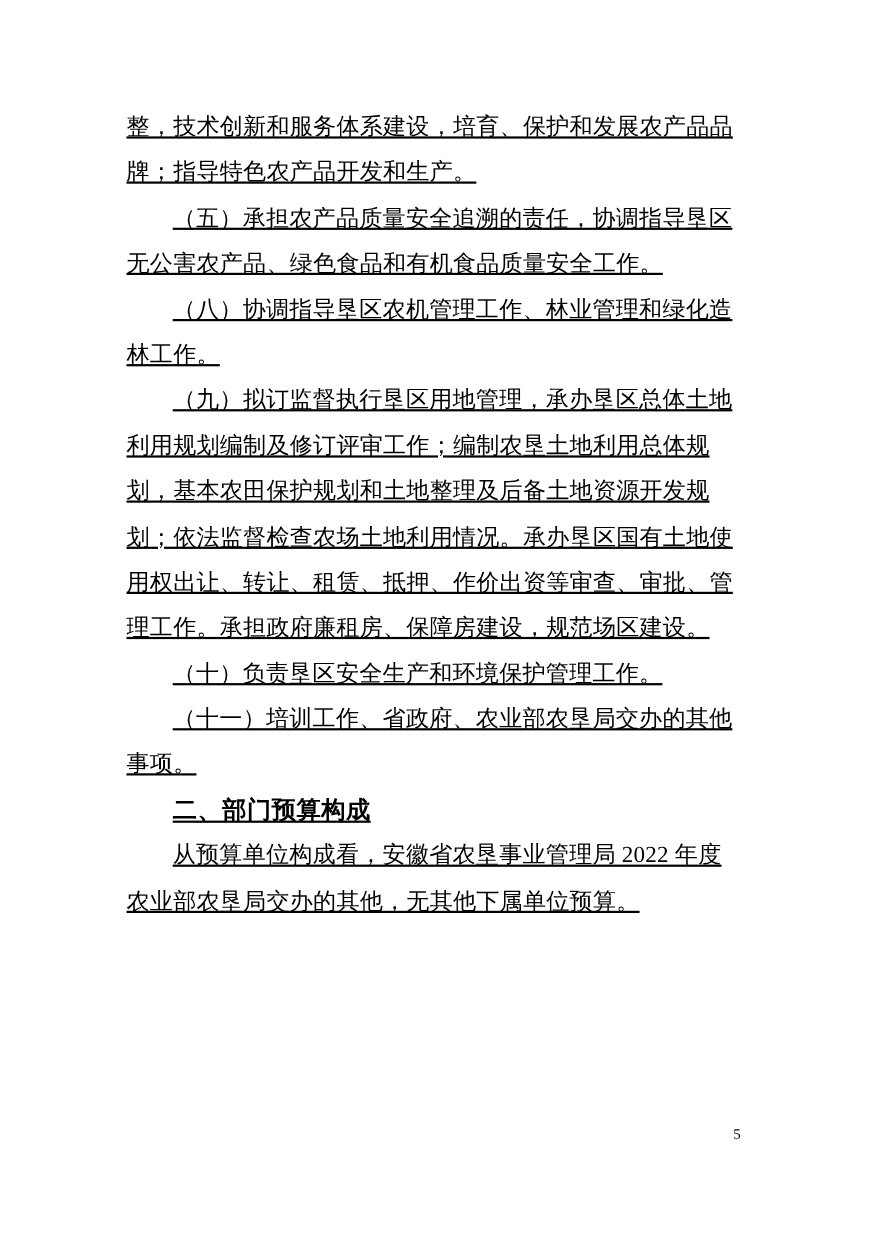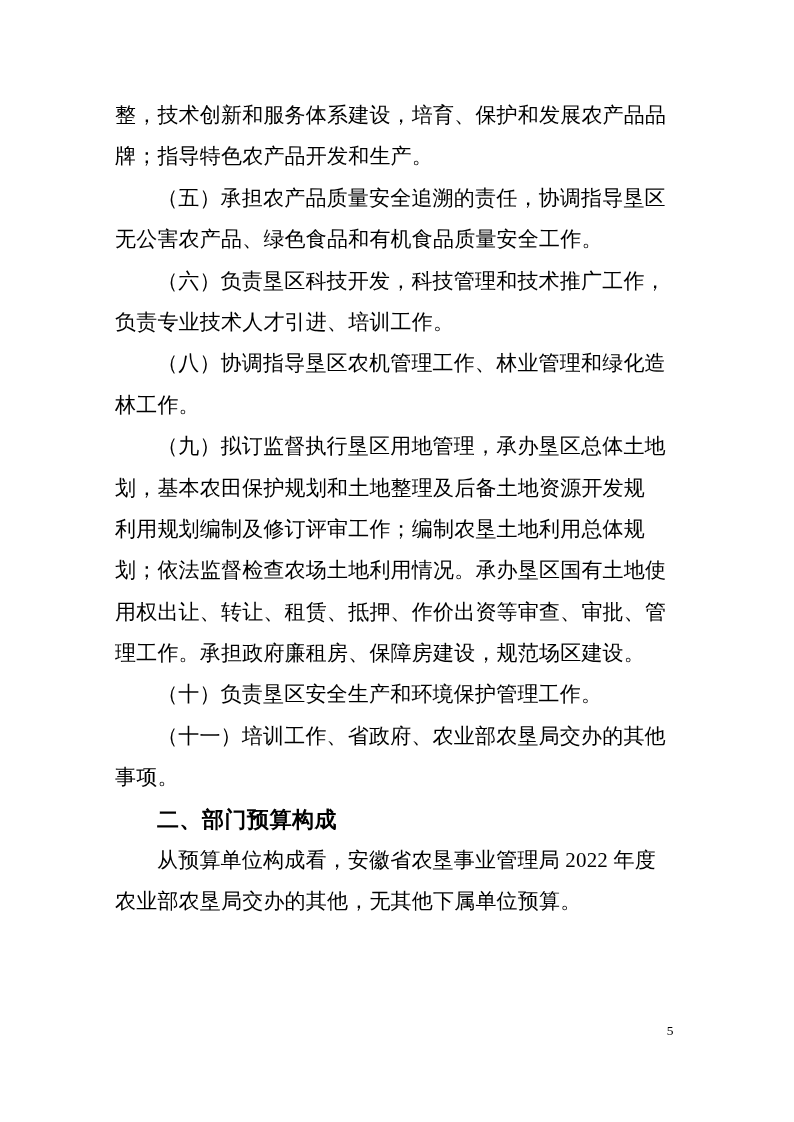--- a/index.html
+++ b/index.html
@@ -12,21 +12,21 @@
     color: #000000;
     overflow: hidden;
     font-family: "Liberation Serif", "DejaVu Serif", serif;
   }
   .doc-body {
     position: absolute;
     left: 115px;
     top: 95px;
     width: 610px;
   }
-  .para { display: block; }
+  .para { display: block; text-decoration: underline; }
   .line {
     display: block;
     height: 41.4px;
     line-height: 41.4px;
     font-size: 21px;
     white-space: nowrap;
     letter-spacing: 0.2px;
     color: #000000;
   }
   .indent { padding-left: 42px; }
@@ -56,35 +56,31 @@
     <div class="para">
       <span class="line">整，技术创新和服务体系建设，培育、保护和发展农产品品</span>
       <span class="line">牌；指导特色农产品开发和生产。</span>
     </div>
 
     <div class="para">
       <span class="line indent">（五）承担农产品质量安全追溯的责任，协调指导垦区</span>
       <span class="line">无公害农产品、绿色食品和有机食品质量安全工作。</span>
     </div>
 
-    <div class="para">
-      <span class="line indent">（六）负责垦区科技开发，科技管理和技术推广工作，</span>
-      <span class="line">负责专业技术人才引进、培训工作。</span>
-    </div>
 
 
     <div class="para">
       <span class="line indent">（八）协调指导垦区农机管理工作、林业管理和绿化造</span>
       <span class="line">林工作。</span>
     </div>
 
     <div class="para">
       <span class="line indent">（九）拟订监督执行垦区用地管理，承办垦区总体土地</span>
+      <span class="line">利用规划编制及修订评审工作；编制农垦土地利用总体规</span>
       <span class="line">划，基本农田保护规划和土地整理及后备土地资源开发规</span>
-      <span class="line">利用规划编制及修订评审工作；编制农垦土地利用总体规</span>
       <span class="line">划；依法监督检查农场土地利用情况。承办垦区国有土地使</span>
       <span class="line">用权出让、转让、租赁、抵押、作价出资等审查、审批、管</span>
       <span class="line">理工作。承担政府廉租房、保障房建设，规范场区建设。</span>
     </div>
 
     <div class="para">
       <span class="line indent">（十）负责垦区安全生产和环境保护管理工作。</span>
     </div>
 
     <div class="para">

